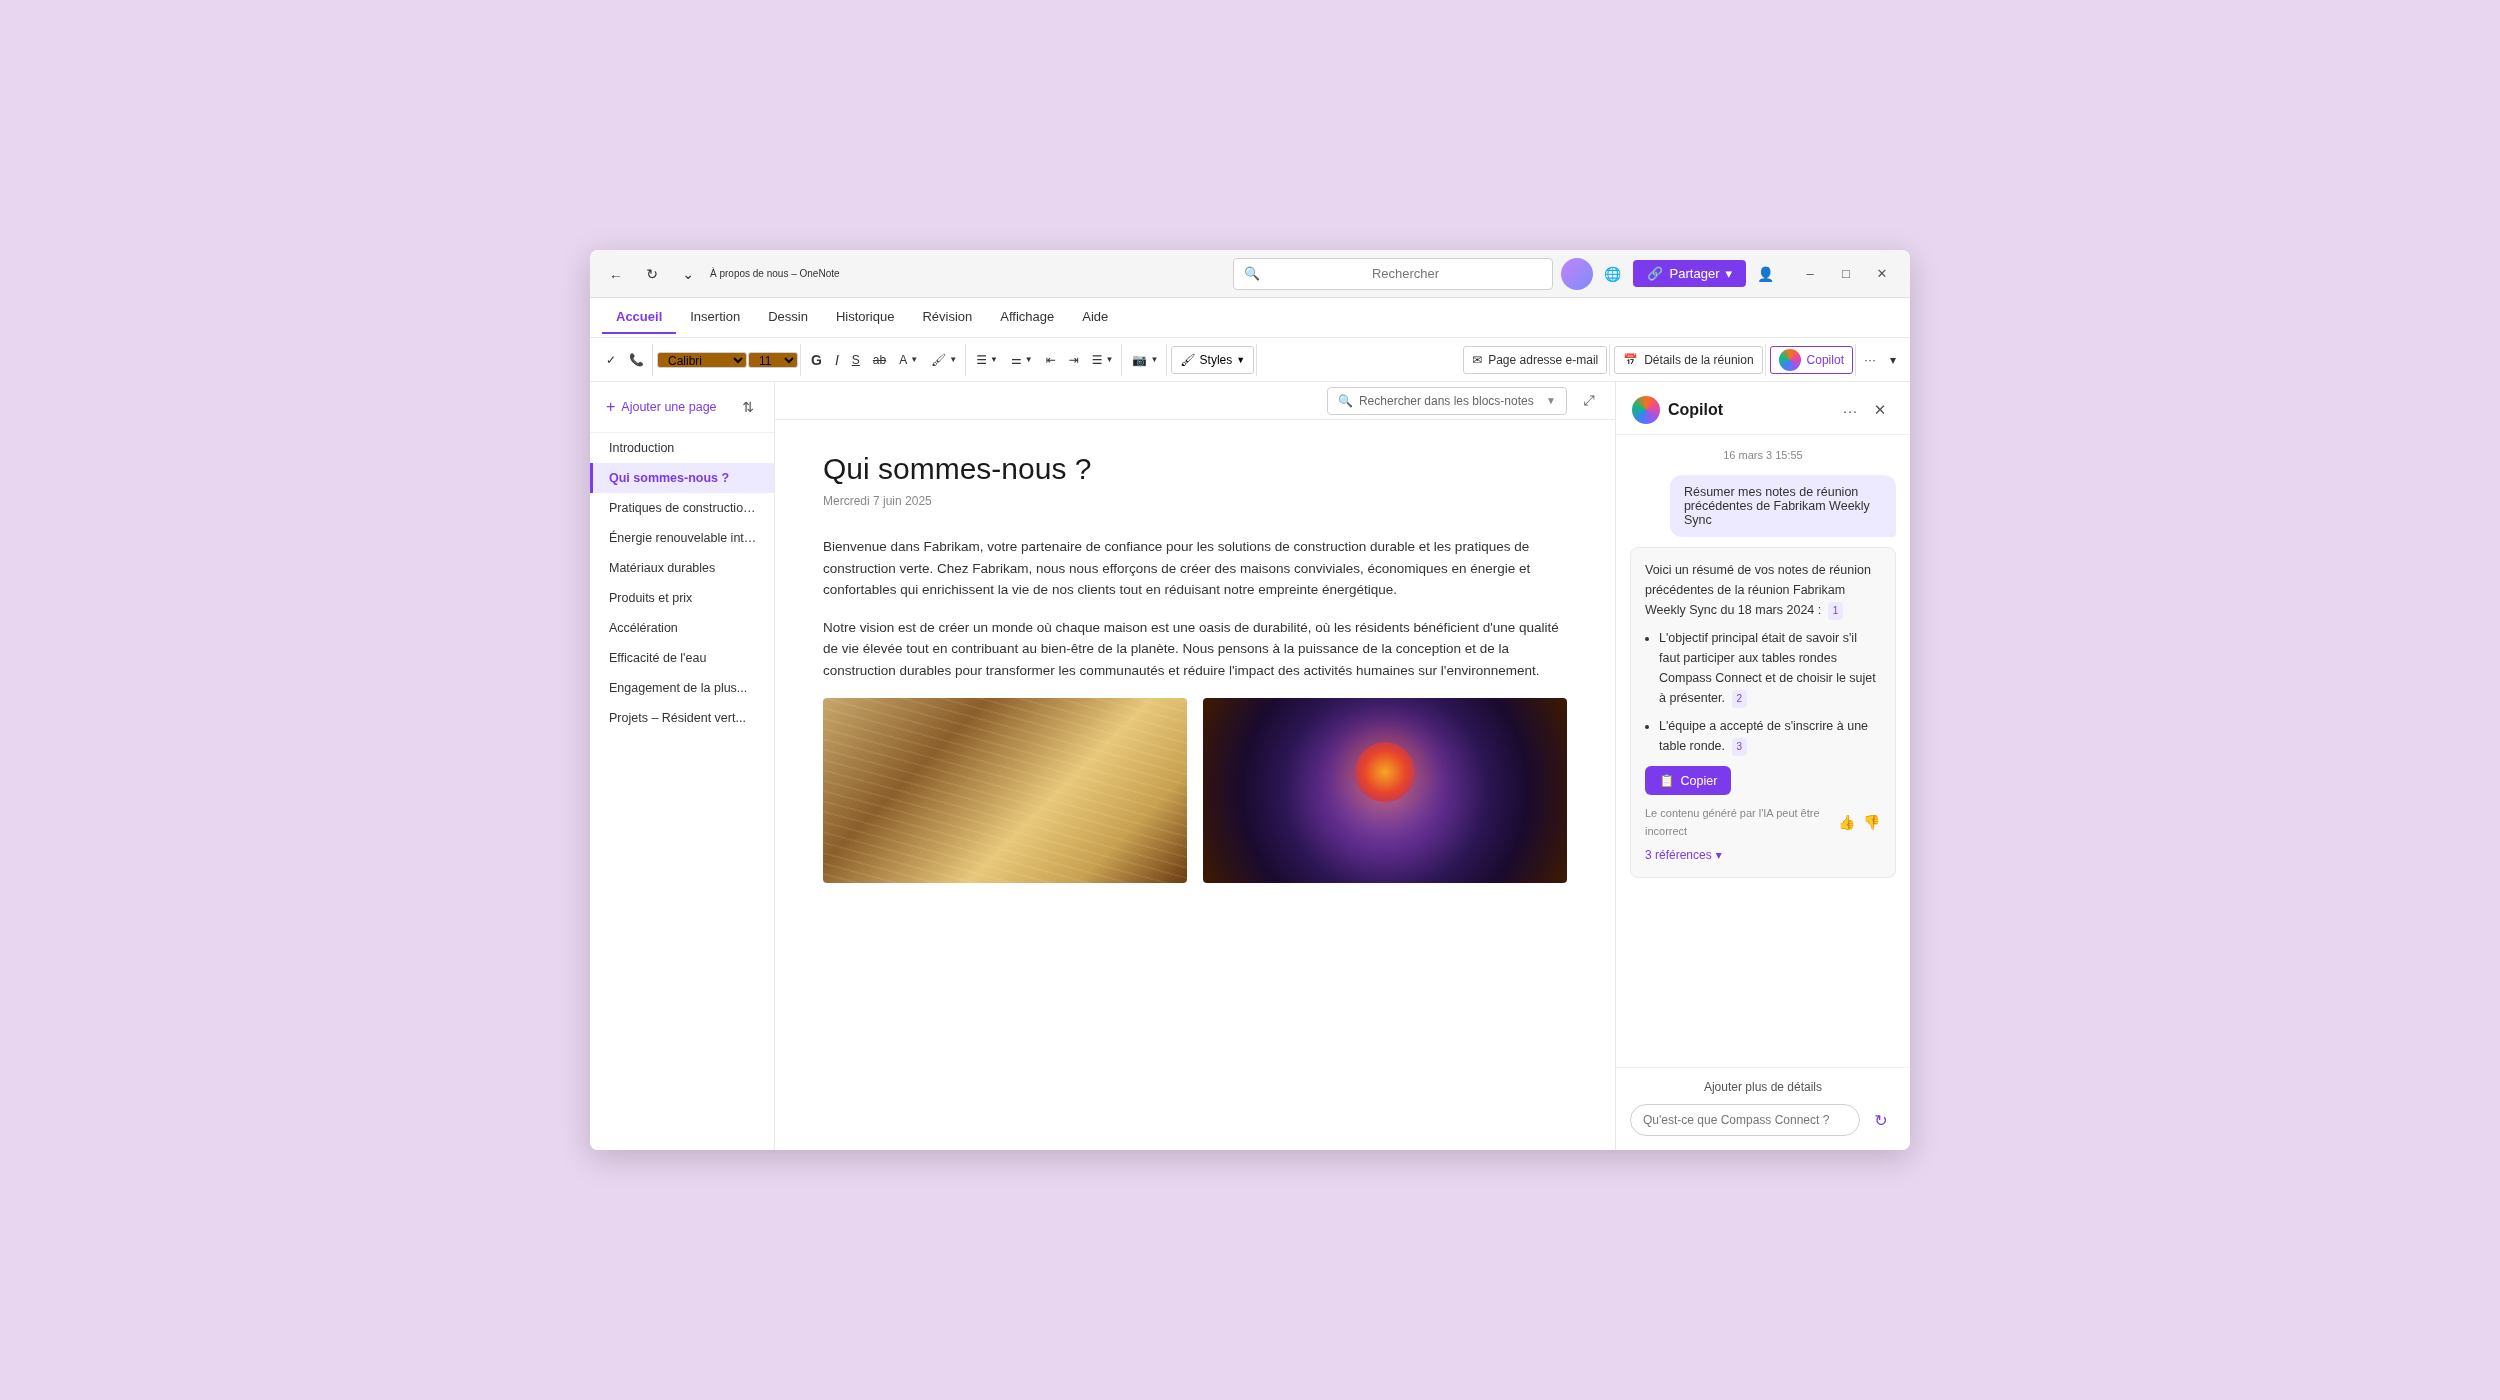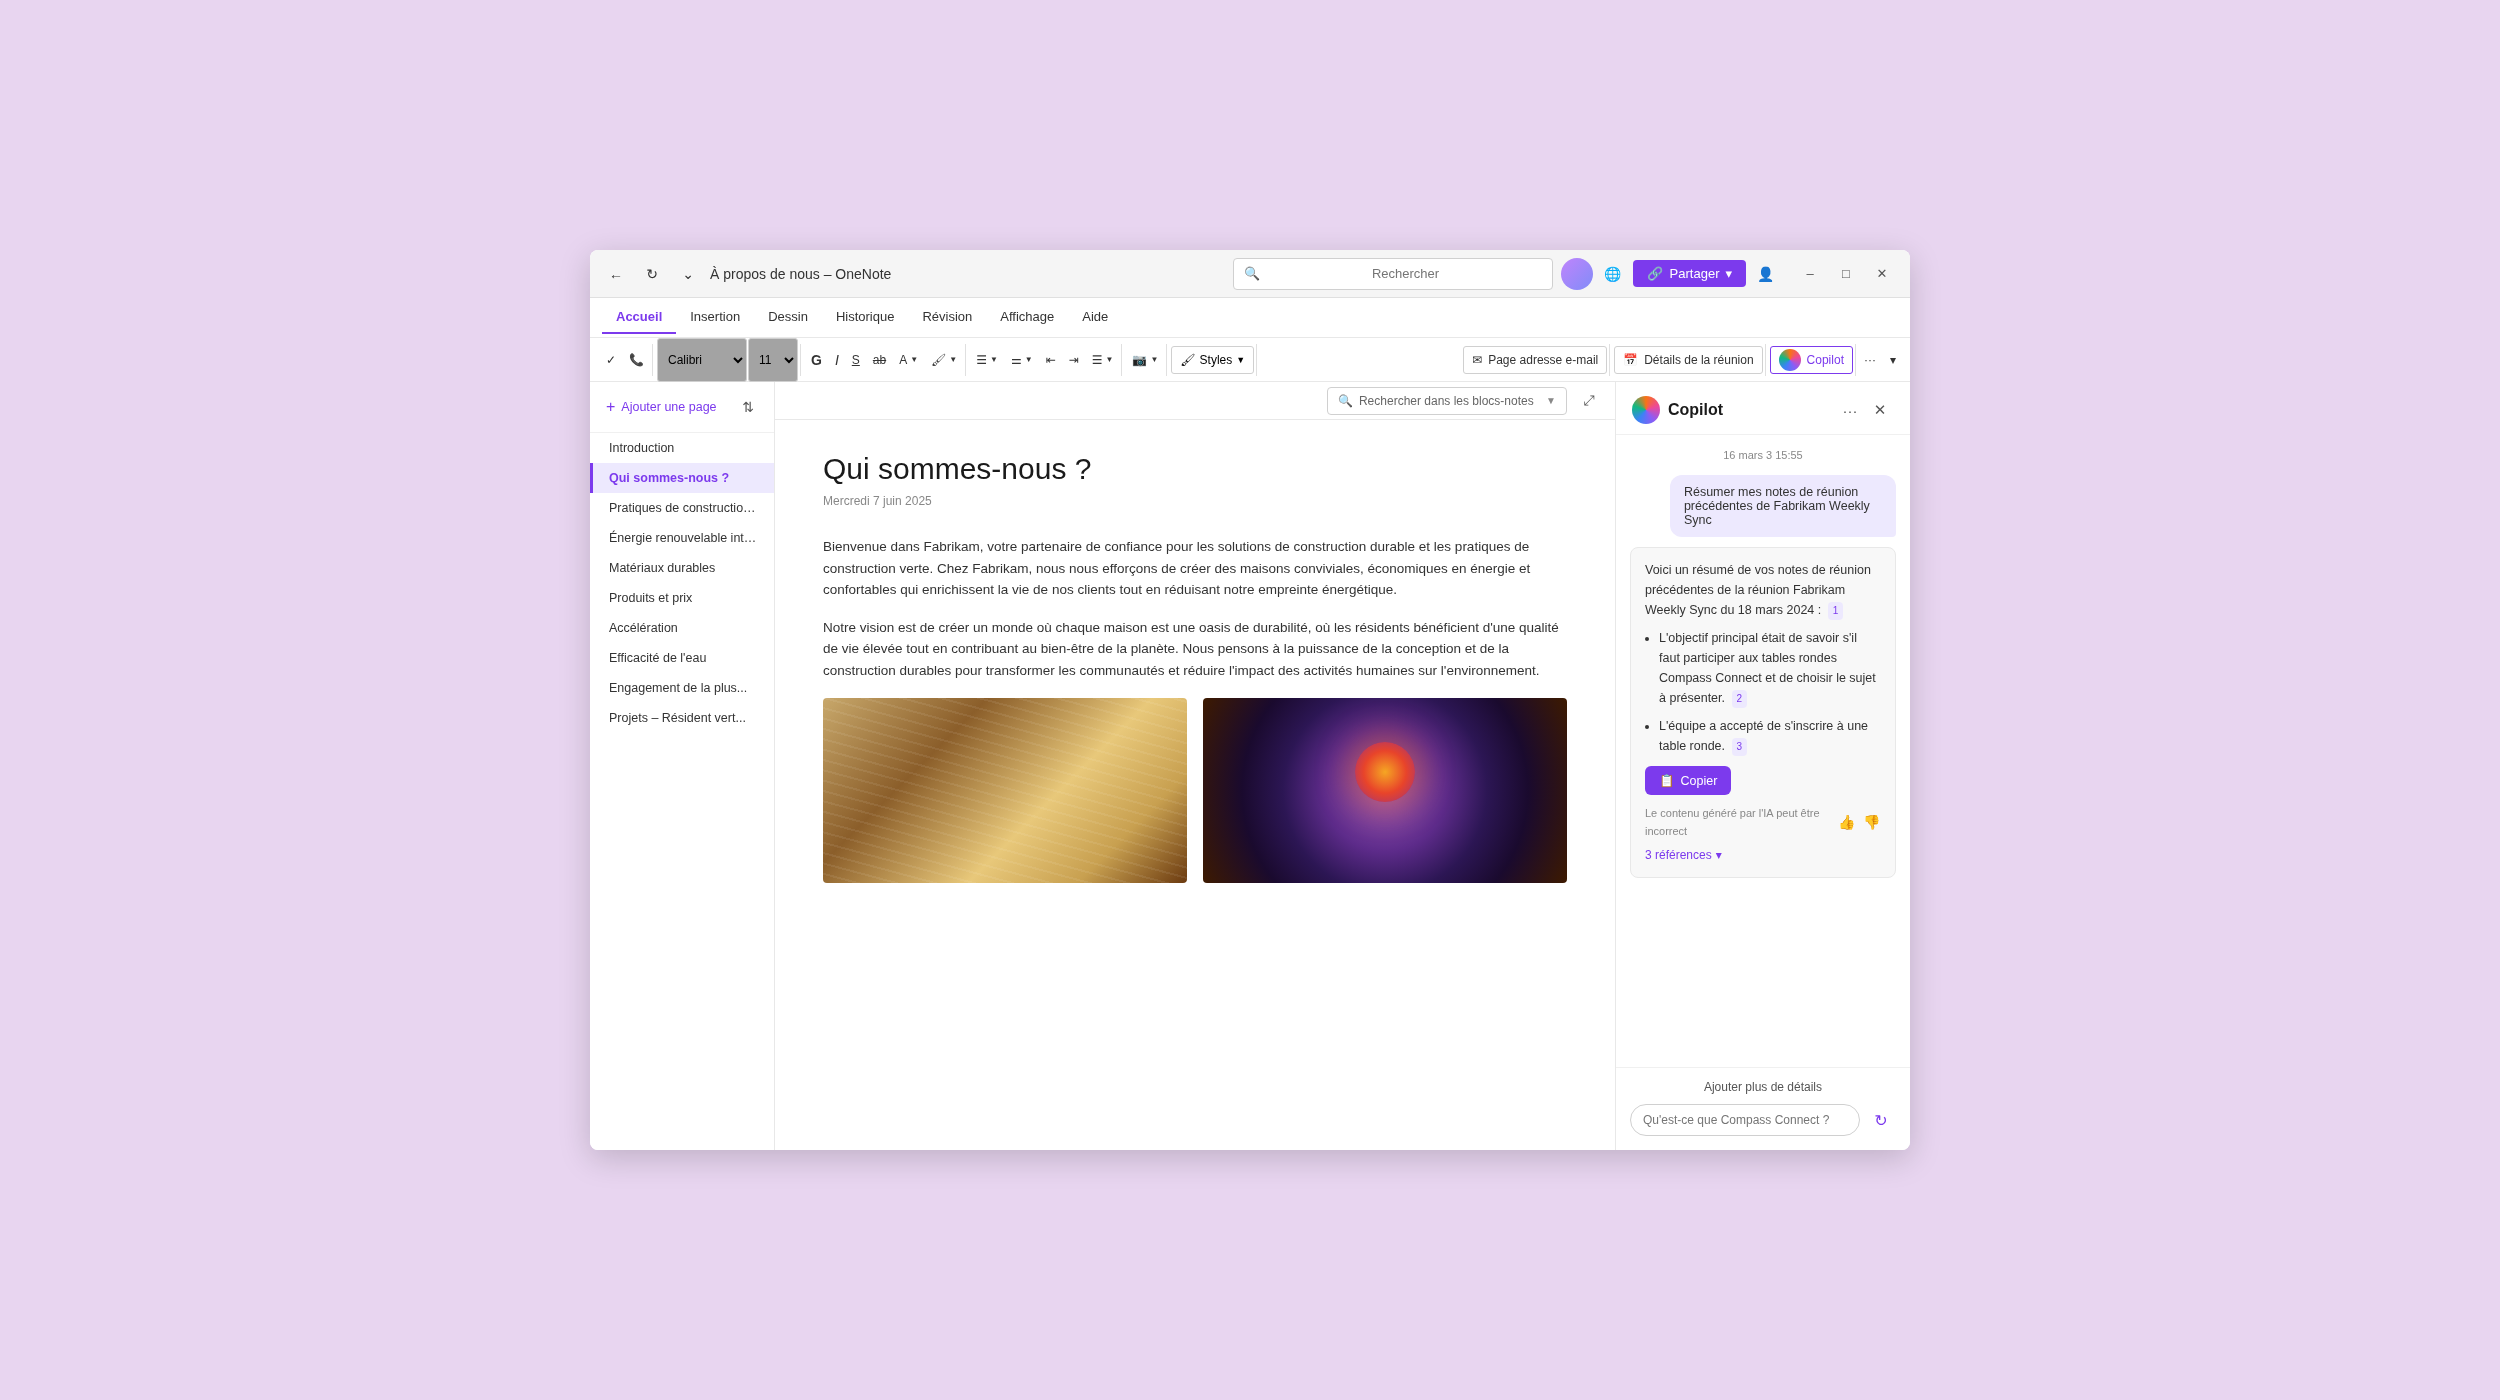--- a/index.html
+++ b/index.html
@@ -47,21 +47,21 @@
       border: none;
       background: transparent;
       cursor: pointer;
       display: flex;
       align-items: center;
       justify-content: center;
       font-size: 14px;
       color: #333;
     }
     .app-title {
-      font-size: 14px;
+      font-size: 10px;
       color: #333;
       font-weight: 400;
     }
     .search-box {
       width: 320px;
       height: 32px;
       border: 1px solid #d0d0d0;
       border-radius: 4px;
       display: flex;
       align-items: center;
@@ -174,26 +174,26 @@
       cursor: pointer;
       border-radius: 3px;
       display: flex;
       align-items: center;
       justify-content: center;
       font-size: 12px;
       color: #333;
       gap: 3px;
     }
     .tb-select {
-      height: 44px;
+      height: 16px;
       border: 1px solid #d0d0d0;
       border-radius: 3px;
       font-size: 12px;
       padding: 0 6px;
-      background: #a3a3a3;
+      background: #a16207;
       cursor: pointer;
     }
     .tb-font { width: 90px; }
     .tb-size { width: 50px; }
     .tb-bold { font-weight: 700; font-size: 14px; }
     .tb-italic { font-style: italic; font-size: 14px; }
     .tb-styles-btn {
       background: transparent;
       border: 1px solid #d0d0d0;
       border-radius: 3px;

